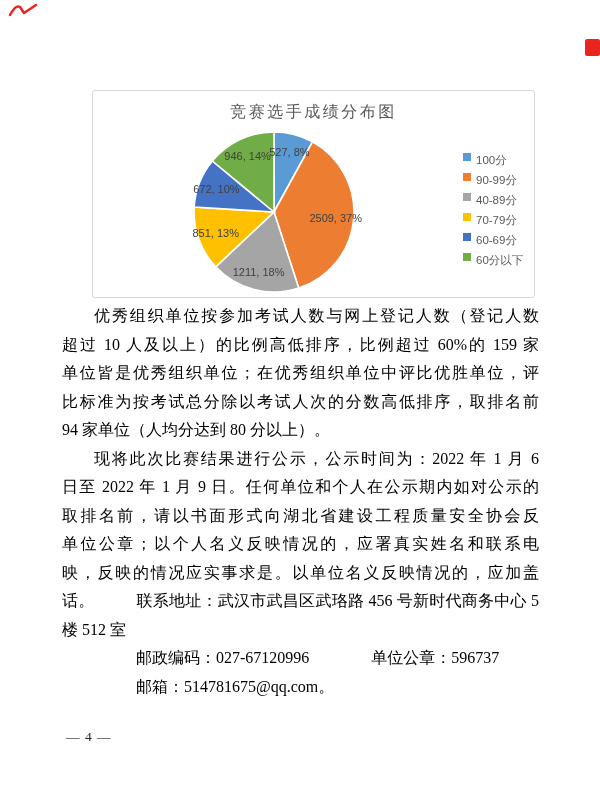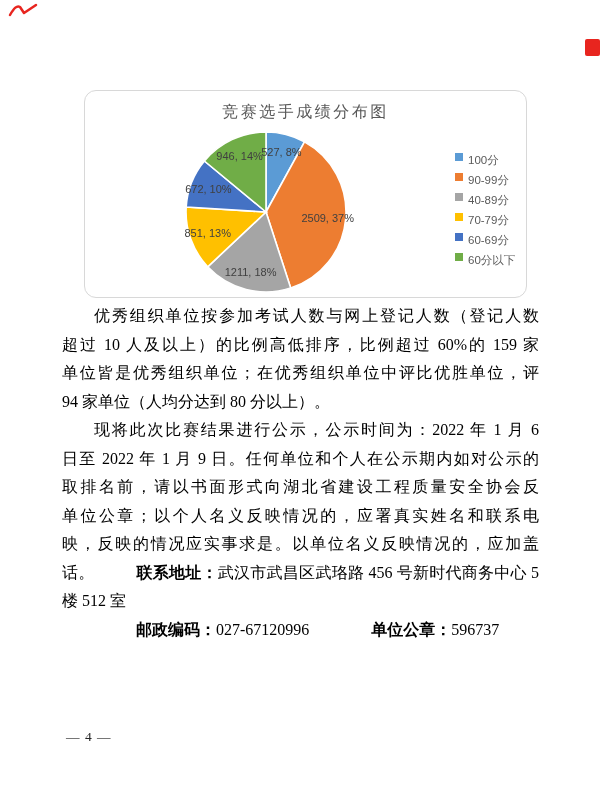--- a/index.html
+++ b/index.html
@@ -8,22 +8,22 @@
     font-family:"Liberation Serif","DejaVu Serif",serif;
   }
   .page{position:relative;width:600px;height:800px;background:#ffffff;overflow:hidden;}
 
   
   .mark-tl{position:absolute;left:8px;top:2px;width:32px;height:18px;}
   .mark-right{position:absolute;left:585px;top:39px;width:15px;height:17px;border-radius:2px;}
 
   
   .chart-panel{
-    position:absolute;left:84px;top:90px;width:441px;height:206px;
-    background:#ffffff;border:1px solid #d8d8d8;border-radius:12px;
+    position:absolute;left:92px;top:90px;width:441px;height:206px;
+    background:#ffffff;border:1px solid #d8d8d8;border-radius:3px;
     font-family:"Liberation Sans","DejaVu Sans",sans-serif;
   }
   .chart-title{
     position:absolute;top:11px;left:0;right:0;text-align:center;
     font-size:16px;letter-spacing:2.5px;color:#595959;font-weight:400;
   }
   .pie-svg{position:absolute;left:0;top:0;width:441px;height:206px;}
   .legend{
     position:absolute;left:370px;top:62px;display:flex;flex-direction:column;
   }
@@ -32,21 +32,21 @@
   .legend-label{font-size:11.5px;color:#595959;white-space:nowrap;}
 
   
   .textblock{
     position:absolute;left:62px;top:302px;width:477px;
     font-size:16px;line-height:28.5px;color:#000000;
   }
   .line{text-align:justify;text-align-last:justify;}
   .line.last{text-align-last:left;}
   .line.indent{text-indent:2em;}
-  .line b{font-weight:700;padding-left:42px;}
+  .line b{font-weight:400;padding-left:42px;}
 
   .footer{
     position:absolute;left:66px;top:729px;
     font-size:13.5px;color:#262626;letter-spacing:1px;
   }
 </style>
 </head>
 <body>
 
 <div class="page">
@@ -98,31 +98,33 @@
           <span class="legend-label">60分以下</span>
         </div>
       </div>
   </div>
 
   <div class="textblock" id="textblock">
       <div class="para">
         <div class="line indent"><span>优秀组织单位按参加考试人数与网上登记人数（登记人数</span></div>
         <div class="line"><span>超过 10 人及以上）的比例高低排序，比例超过 60%的 159 家</span></div>
         <div class="line"><span>单位皆是优秀组织单位；在优秀组织单位中评比优胜单位，评</span></div>
+        <div class="line"><span>比标准为按考试总分除以考试人次的分数高低排序，取排名前</span></div>
         <div class="line last"><span>94 家单位（人均分达到 80 分以上）。</span></div>
       </div>
       <div class="para">
         <div class="line indent"><span>现将此次比赛结果进行公示，公示时间为：2022 年 1 月 6</span></div>
         <div class="line"><span>日至 2022 年 1 月 9 日。任何单位和个人在公示期内如对公示的</span></div>
         <div class="line"><span>取排名前，请以书面形式向湖北省建设工程质量安全协会反</span></div>
         <div class="line"><span>单位公章；以个人名义反映情况的，应署真实姓名和联系电</span></div>
         <div class="line"><span>映，反映的情况应实事求是。以单位名义反映情况的，应加盖</span></div>
         <div class="line"><span>话。</span><b>联系地址：</b><span>武汉市武昌区武珞路 456 号新时代商务中心 5</span></div>
         <div class="line last"><span>楼 512 室</span></div>
       </div>
       <div class="para">
         <div class="line indent last"><b>邮政编码：</b><span>027-67120996　 </span><b>单位公章：</b><span>596737</span></div>
+        <div class="line indent last"><b>邮箱：</b><span>514781675@qq.com。</span></div>
       </div>
     </div>
 
   <div class="footer">— 4 —</div>
 
 </div>
 
 </body></html>

